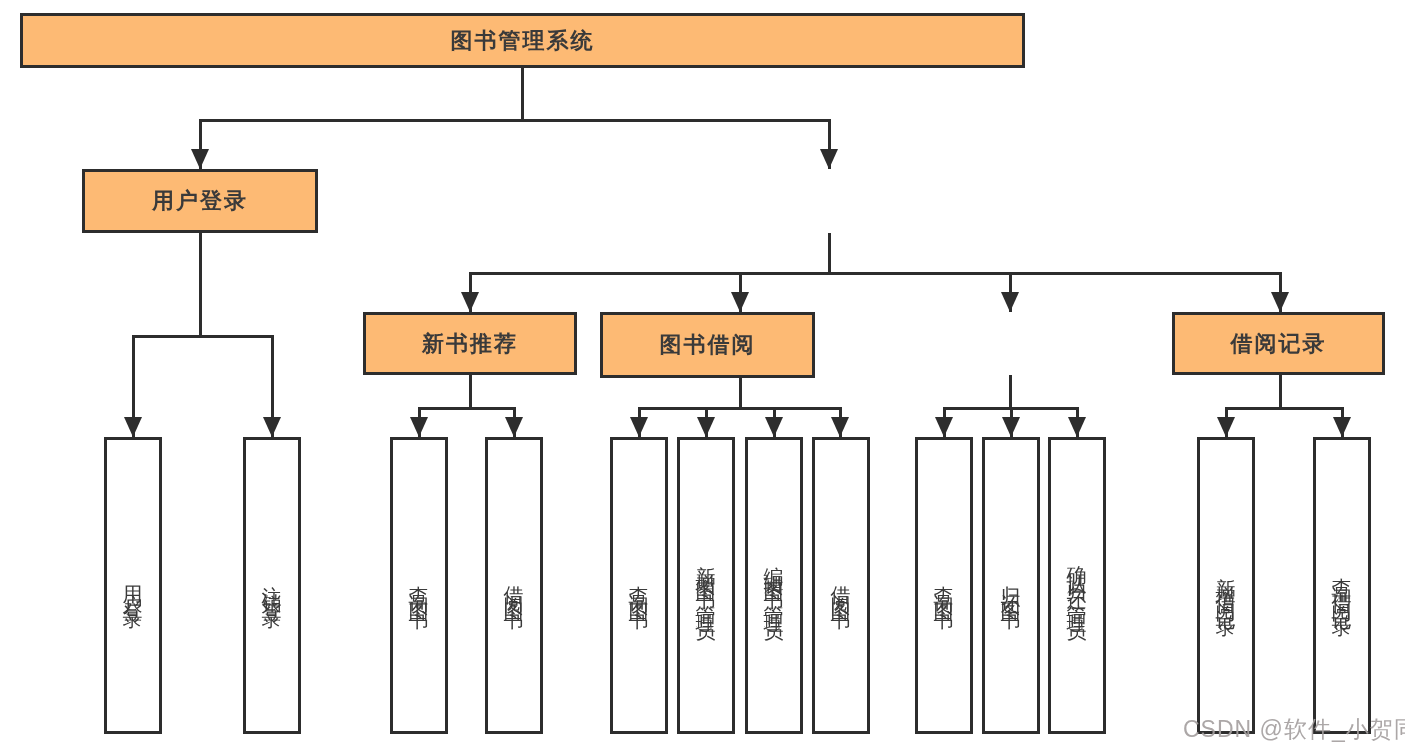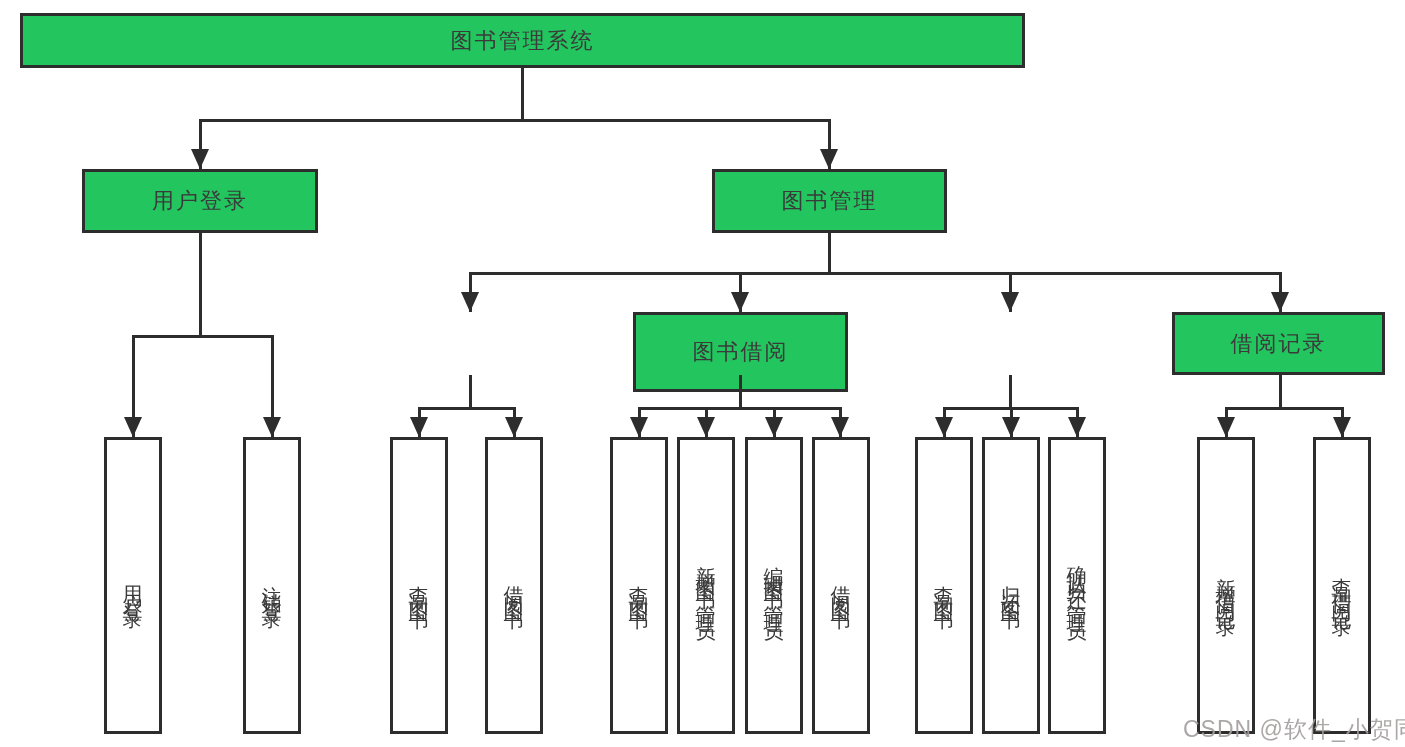--- a/index.html
+++ b/index.html
@@ -1,20 +1,20 @@
 <!DOCTYPE html>
 <html><head>
 <meta charset="utf-8">
 <style>
   html,body{margin:0;padding:0;background:#fff}
   .canvas{position:relative;width:1405px;height:747px;background:#fff;overflow:hidden;
           font-family:"Liberation Sans","DejaVu Sans",sans-serif;color:#3a3a3a}
-  .node{position:absolute;background:#22c55e;border:3px solid #2d2d2d;box-sizing:border-box;
+  .node{position:absolute;background:#fdba74;border:3px solid #2d2d2d;box-sizing:border-box;
         display:flex;align-items:center;justify-content:center;
-        font-size:22px;letter-spacing:2px;font-weight:400}
+        font-size:22px;letter-spacing:2px;font-weight:700}
   .vnode{position:absolute;top:437px;width:58px;height:297px;background:#fff;border:3px solid #2d2d2d;
          box-sizing:border-box;display:flex;align-items:center;justify-content:center;
          writing-mode:vertical-rl;text-orientation:mixed;
          font-size:20px;letter-spacing:8px;line-height:1;font-weight:500}
   .hline,.vline{position:absolute;background:#2d2d2d}
   .hline{height:3px}
   .vline{width:3px}
   .tri{position:absolute;width:0;height:0;
        border-left:9px solid transparent;border-right:9px solid transparent;
        border-top:20px solid #2d2d2d}
@@ -29,41 +29,41 @@
   <div class="node" style="left:20px;top:13px;width:1005px;height:55px">图书管理系统</div>
 
   <div class="vline" style="left:521px;top:68px;height:51px"></div>
   <div class="hline" style="left:199px;top:119px;width:632px"></div>
   <div class="vline" style="left:199px;top:119px;height:50px"></div>
   <div class="tri" style="left:191px;top:149px"></div>
   <div class="vline" style="left:828px;top:119px;height:50px"></div>
   <div class="tri" style="left:820px;top:149px"></div>
 
   <div class="node" style="left:82px;top:169px;width:236px;height:64px">用户登录</div>
-  <div class="node" style="left:712px;top:169px;width:235px;height:64px">图书管理</div>
 
   <div class="vline" style="left:199px;top:233px;height:102px"></div>
   <div class="hline" style="left:132px;top:335px;width:141px"></div>
   <div class="vline" style="left:132px;top:335px;height:102px"></div>
   <div class="tri" style="left:124px;top:417px"></div>
   <div class="vline" style="left:271px;top:335px;height:102px"></div>
   <div class="tri" style="left:263px;top:417px"></div>
 
   <div class="vline" style="left:828px;top:233px;height:42px"></div>
   <div class="hline" style="left:469px;top:272px;width:813px"></div>
   <div class="vline" style="left:469px;top:272px;height:40px"></div>
   <div class="tri" style="left:461px;top:292px"></div>
   <div class="vline" style="left:739px;top:272px;height:40px"></div>
   <div class="tri" style="left:731px;top:292px"></div>
   <div class="vline" style="left:1009px;top:272px;height:40px"></div>
   <div class="tri" style="left:1001px;top:292px"></div>
   <div class="vline" style="left:1279px;top:272px;height:40px"></div>
   <div class="tri" style="left:1271px;top:292px"></div>
 
-  <div class="node" style="left:633px;top:312px;width:215px;height:80px">图书借阅</div>
+  <div class="node" style="left:363px;top:312px;width:214px;height:63px">新书推荐</div>
+  <div class="node" style="left:600px;top:312px;width:215px;height:66px">图书借阅</div>
   <div class="node" style="left:1172px;top:312px;width:213px;height:63px">借阅记录</div>
 
   <div class="vline" style="left:469px;top:375px;height:35px"></div>
   <div class="hline" style="left:418px;top:407px;width:98px"></div>
   <div class="vline" style="left:418px;top:407px;height:30px"></div>
   <div class="tri" style="left:410px;top:417px"></div>
   <div class="vline" style="left:513px;top:407px;height:30px"></div>
   <div class="tri" style="left:505px;top:417px"></div>
 
   <div class="vline" style="left:739px;top:375px;height:35px"></div>

